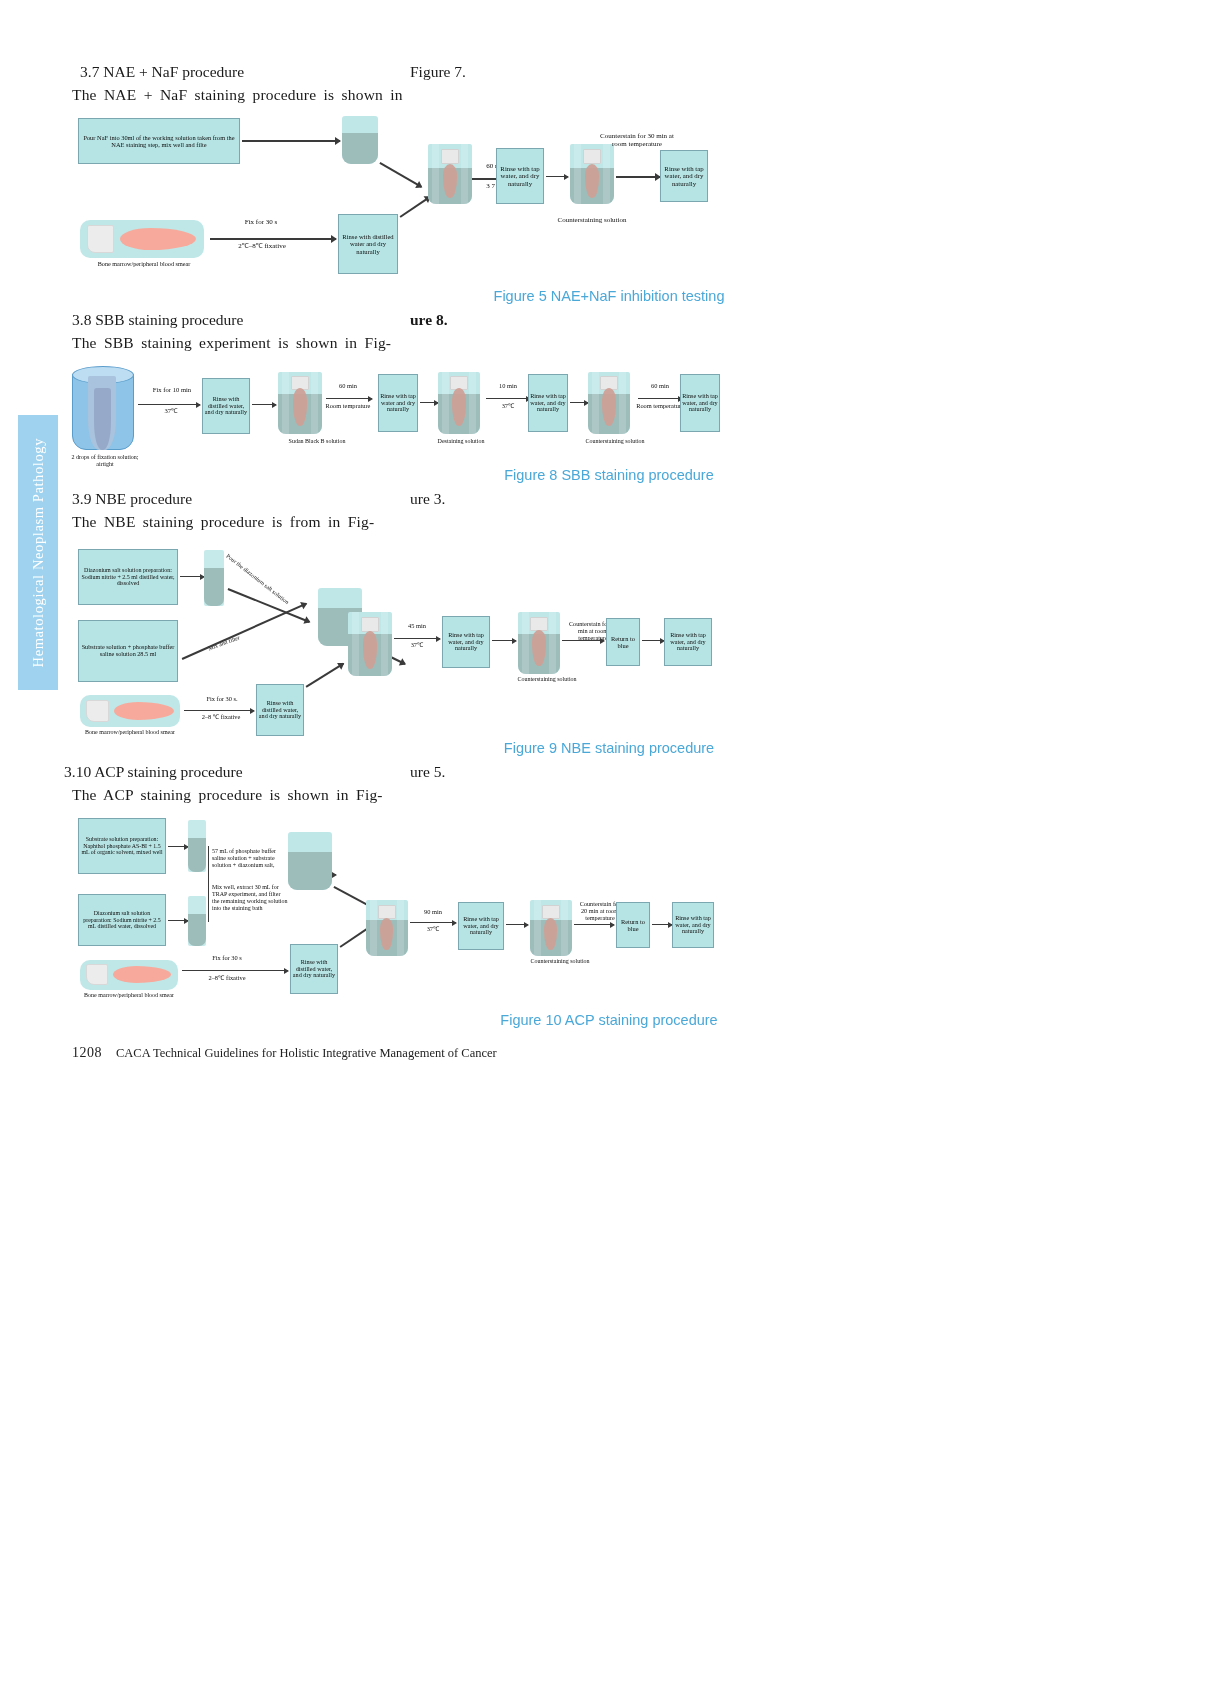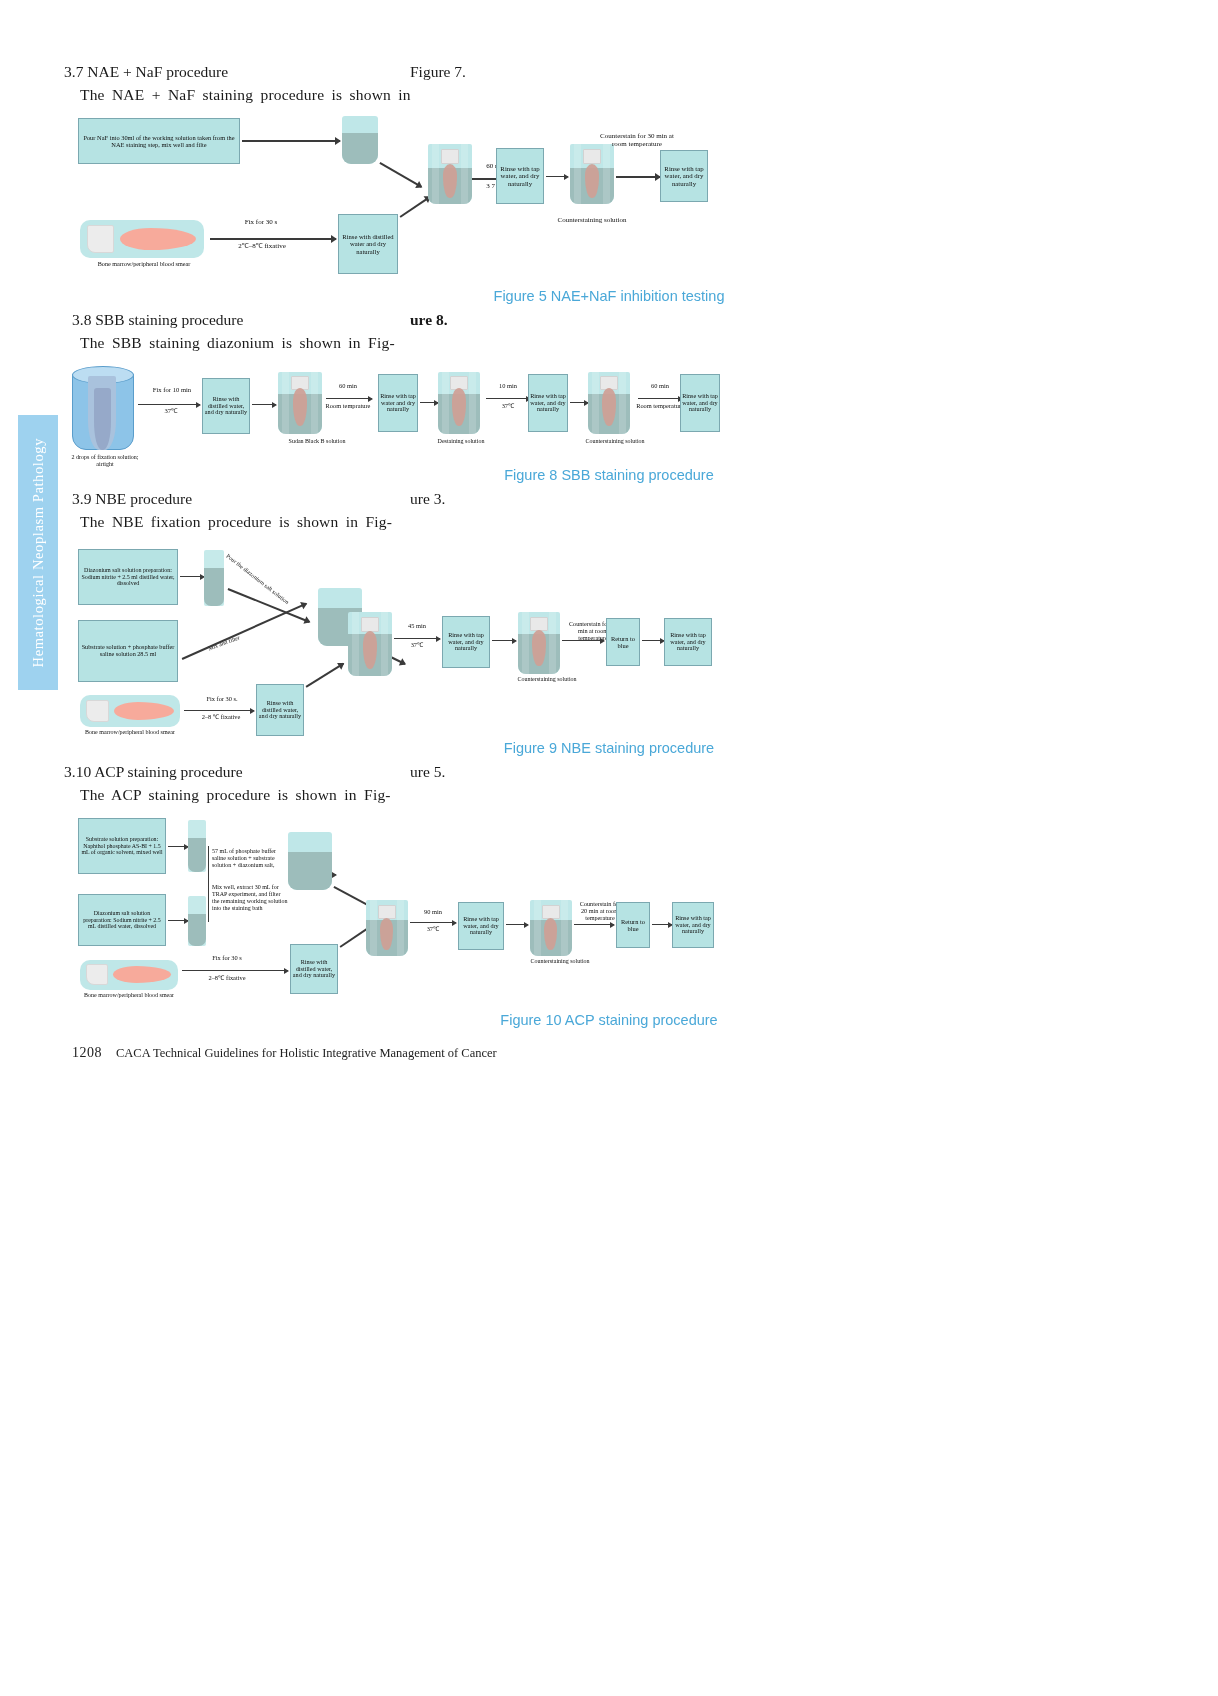--- a/index.html
+++ b/index.html
@@ -24,21 +24,21 @@
     writing-mode:vertical-rl;
     transform:rotate(180deg);
     font-family:"Liberation Serif", serif;
     font-size:14.5px; letter-spacing:.6px;
     color:#ffffff; white-space:nowrap;
   }
 
   
   .textline{ position:absolute; font-size:15.5px; line-height:22px; white-space:nowrap; }
   .heading{ font-size:15.5px; }
-  .justified{ letter-spacing:.2px; word-spacing:3.2px;margin-left:8px; }
+  .justified{ letter-spacing:.2px; word-spacing:3.2px; }
 
   .caption{
     position:absolute; width:100%;
     text-align:center; color:#4aa8d8;
     font-family:"Liberation Sans", sans-serif;
     font-size:14.5px;
   }
 
   #footer{
     position:absolute; left:72px; top:1045px;
@@ -171,21 +171,21 @@
     border-radius:40% 60% 60% 40% / 50% 50% 50% 50%;
   }
 </style>
 </head>
 <body>
 
 <div id="side-tab">
   <span>Hematological Neoplasm Pathology</span>
 </div>
 
-<div class="textline heading" style="left:64px; top:61px;">3.7 NAE + NaF procedure</div>
+<div class="textline heading" style="left:80px; top:61px;">3.7 NAE + NaF procedure</div>
 <div class="textline" style="left:410px; top:61px;">Figure 7.</div>
 <div class="textline justified" style="left:72px; top:84px;">The  NAE + NaF  staining  procedure  is  shown  in</div>
 
 <div class="figcanvas" style="left:0px; top:108px; width:1218px; height:175px;">
 
   <div class="pbox" style="left:78px; top:10px; width:162px; height:46px; font-size:6.4px;">Pour NaF into 30ml of the working solution taken from the NAE staining step, mix well and filte</div>
   <div class="arrow" style="left:242px; top:32px; width:98px;"></div>
 
   <div class="beaker" style="left:342px; top:8px; width:36px; height:48px;">
     <div class="body"></div>
@@ -237,21 +237,21 @@
   <div class="lbl" style="left:596px; top:24px; width:82px; font-size:7px;">Counterstain for 30 min at room temperature</div>
   <div class="arrow" style="left:616px; top:68px; width:44px;"></div>
 
   <div class="pbox" style="left:660px; top:42px; width:48px; height:52px; font-size:6.8px;">Rinse with tap water, and dry naturally</div>
 </div>
 
 <div class="caption" style="top:288px;">Figure 5 NAE+NaF inhibition testing</div>
 
 <div class="textline heading" style="left:72px; top:309px;">3.8 SBB staining procedure</div>
 <div class="textline" style="left:410px; top:309px;font-weight:bold;">ure 8.</div>
-<div class="textline justified" style="left:72px; top:332px;">The  SBB  staining  diazonium  is  shown  in  Fig-</div>
+<div class="textline justified" style="left:72px; top:332px;">The  SBB  staining  experiment  is  shown  in  Fig-</div>
 
 <div class="figcanvas" style="left:0px; top:360px; width:1218px; height:110px;">
 
   <div class="cyl" style="left:72px; top:6px; width:62px; height:84px;">
     <div class="tube"></div>
       <div class="topell"></div>
     <div class="inslide" style="left:16px; top:10px; width:28px; height:74px;"></div>
     <div class="inslide2" style="left:22px; top:22px; width:17px; height:62px;"></div>
   </div>
   <div class="lbl" style="left:70px; top:94px; width:70px; font-size:6px;">2 drops of fixation solution; airtight</div>
@@ -311,21 +311,21 @@
   <div class="arrow thin" style="left:638px; top:38px; width:44px;"></div>
   <div class="lbl" style="left:634px; top:42px; width:52px; font-size:6.4px;">Room temperature</div>
 
   <div class="pbox" style="left:680px; top:14px; width:40px; height:58px; font-size:6.2px;">Rinse with tap water, and dry naturally</div>
 </div>
 
 <div class="caption" style="top:467px;">Figure 8 SBB staining procedure</div>
 
 <div class="textline heading" style="left:72px; top:488px;">3.9 NBE procedure</div>
 <div class="textline" style="left:410px; top:488px;">ure 3.</div>
-<div class="textline justified" style="left:72px; top:511px;">The  NBE  fixation  procedure  is  shown  in  Fig-</div>
+<div class="textline justified" style="left:72px; top:511px;">The  NBE  staining  procedure  is  from  in  Fig-</div>
 
 <div class="figcanvas" style="left:0px; top:540px; width:1218px; height:200px;">
 
   <div class="pbox" style="left:78px; top:9px; width:100px; height:56px; font-size:6px;">Diazonium salt solution preparation: Sodium nitrite + 2.5 ml distilled water, dissolved</div>
   <div class="arrow thin" style="left:180px; top:36px; width:24px;"></div>
 
   <div class="tube" style="left:204px; top:10px; width:20px; height:56px;">
     <div class="t-top" style="height:56px;"></div>
       <div class="t-bot" style="height:38px;"></div>
   </div>

